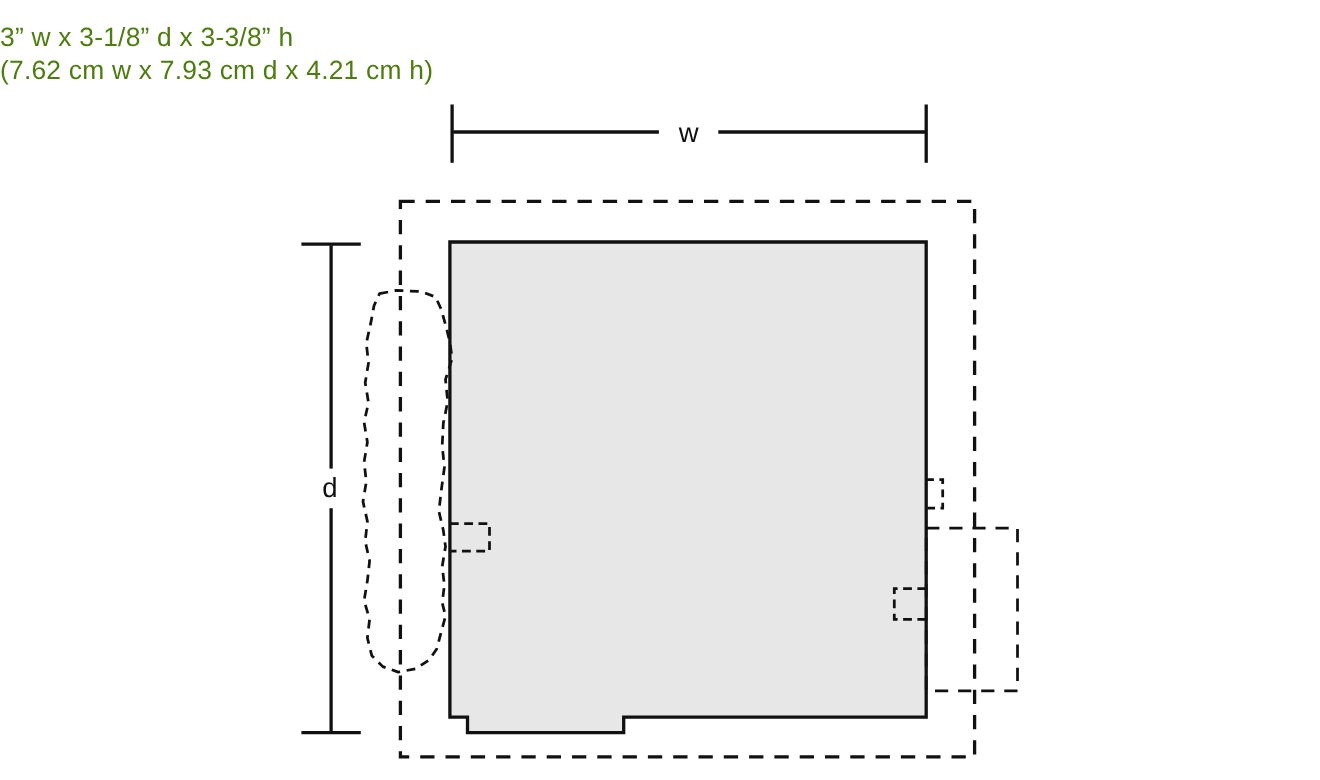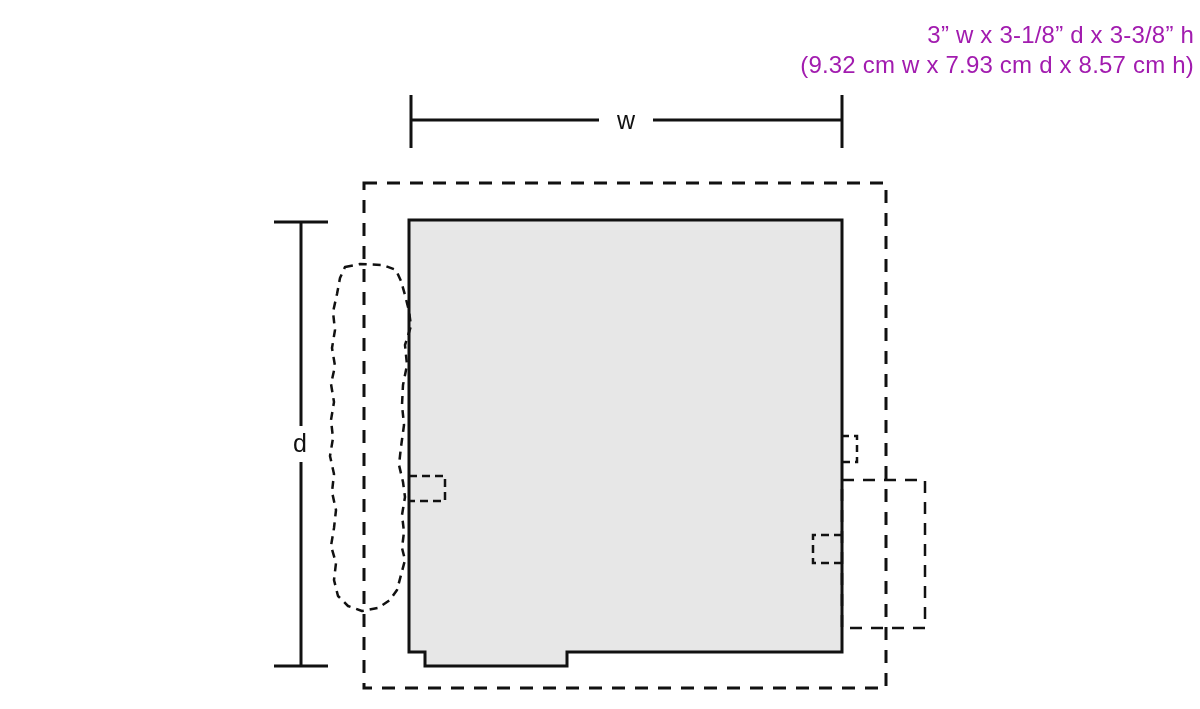--- a/index.html
+++ b/index.html
@@ -13,22 +13,22 @@
     width: 1200px;
     height: 709px;
     background: #ffffff;
     overflow: hidden;
   }
   .title-block {
     position: absolute;
     top: 20px;
     left: 0;
     width: 1194px;
-    text-align: right;
-    color: #a21caf;
+    text-align: left;
+    color: #4d7c0f;
     font-size: 24px;
     line-height: 30px;
     letter-spacing: 0.2px;
     white-space: nowrap;
   }
   .diagram-svg {
     position: absolute;
     inset: 0;
   }
   .dim-label {
@@ -37,21 +37,21 @@
     fill: #111111;
   }
 </style>
 </head>
 <body>
 
 <div class="stage">
 
   <div class="title-block">
     <div>3” w x 3-1/8” d x 3-3/8” h</div>
-    <div>(9.32 cm w x 7.93 cm d x 8.57 cm h)</div>
+    <div>(7.62 cm w x 7.93 cm d x 4.21 cm h)</div>
   </div>
 
   <svg class="diagram-svg" width="1200" height="709" viewBox="0 0 1200 709" xmlns="http://www.w3.org/2000/svg">
 
     <rect x="364" y="183" width="522" height="505" fill="none" stroke="#111111" stroke-width="3" stroke-dasharray="13 10"></rect>
 
     <path d="M409 220 H842 V652 H567 V666 H425 V652 H409 Z" fill="#e7e7e7" stroke="#111111" stroke-width="3" stroke-linejoin="miter"></path>
 
     <path d="M345 267 L360 264 L383 265 L396 270 L401 281 L405 295 L409 311 L411 326
              L405 345 L407 365 L403 385 L402 405 L404 425 L401 447 L399 465 L403 482

